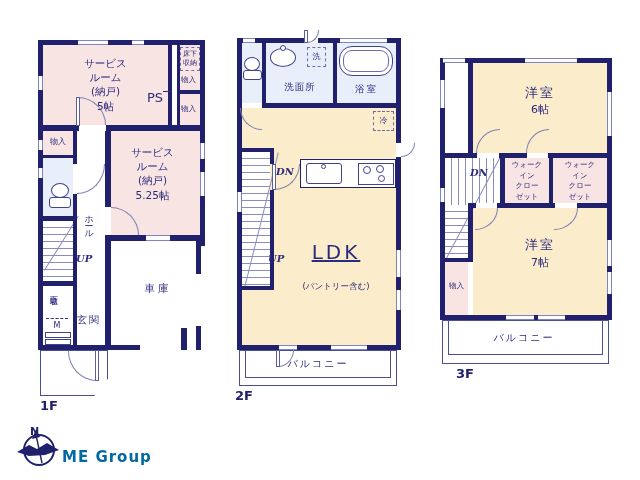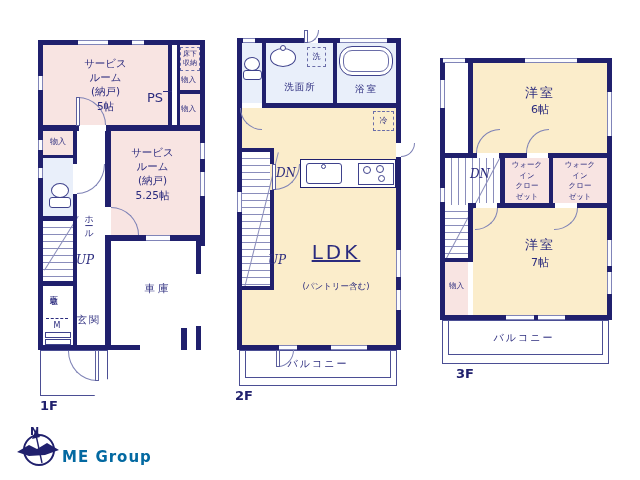--- a/index.html
+++ b/index.html
@@ -8,21 +8,21 @@
   .room{position:absolute;}
   .pink{background:#f8e4e2;}
   .cream{background:#fbedcb;}
   .bath{background:#e9effa;}
   .w{position:absolute;background:#20206d;}
   .win-h{position:absolute;background:#fbfcff;border-top:1px solid #8084b8;border-bottom:1px solid #8084b8;box-sizing:border-box;}
   .win-v{position:absolute;background:#fbfcff;border-left:1px solid #8084b8;border-right:1px solid #8084b8;box-sizing:border-box;}
   .gap{position:absolute;background:#fff;}
   .lbl{position:absolute;color:#2b2b7e;white-space:pre-line;text-align:center;line-height:1.3;}
   .vtx{position:absolute;color:#2b2b7e;writing-mode:vertical-rl;letter-spacing:2px;}
-  .updn{position:absolute;color:#2b2b7e;font-family:"DejaVu Serif",serif;font-style:italic;font-weight:normal;font-size:12px;}
+  .updn{position:absolute;color:#2b2b7e;font-family:"DejaVu Serif",serif;font-style:italic;font-weight:bold;font-size:10px;}
   .flbl{position:absolute;color:#20206d;font-weight:bold;font-size:13px;}
   .stairs{position:absolute;background-color:#fff;background-image:repeating-linear-gradient(to bottom,rgba(0,0,0,0) 0 6px,#8a8dbb 6px 7px);}
   .stairs-h{position:absolute;background-color:#fff;background-image:repeating-linear-gradient(to right,rgba(0,0,0,0) 0 6px,#8a8dbb 6px 7px);}
   .diag{position:absolute;height:1px;background:#8a8dbb;transform-origin:0 0;}
   .thin{position:absolute;border:1.5px solid #4b4e94;box-sizing:border-box;background:#fff;}
   .rail{position:absolute;border:1px solid #4b4e94;border-top:none;box-sizing:border-box;}
   .dash{position:absolute;border:1px dashed #6a6da8;box-sizing:border-box;}
   .arc{position:absolute;box-sizing:border-box;border-color:#7d81b5;border-style:solid;border-width:0;}
   .arc.tr{border-top-width:1px;border-right-width:1px;border-top-right-radius:100% 100%;}
   .arc.tl{border-top-width:1px;border-left-width:1px;border-top-left-radius:100% 100%;}

